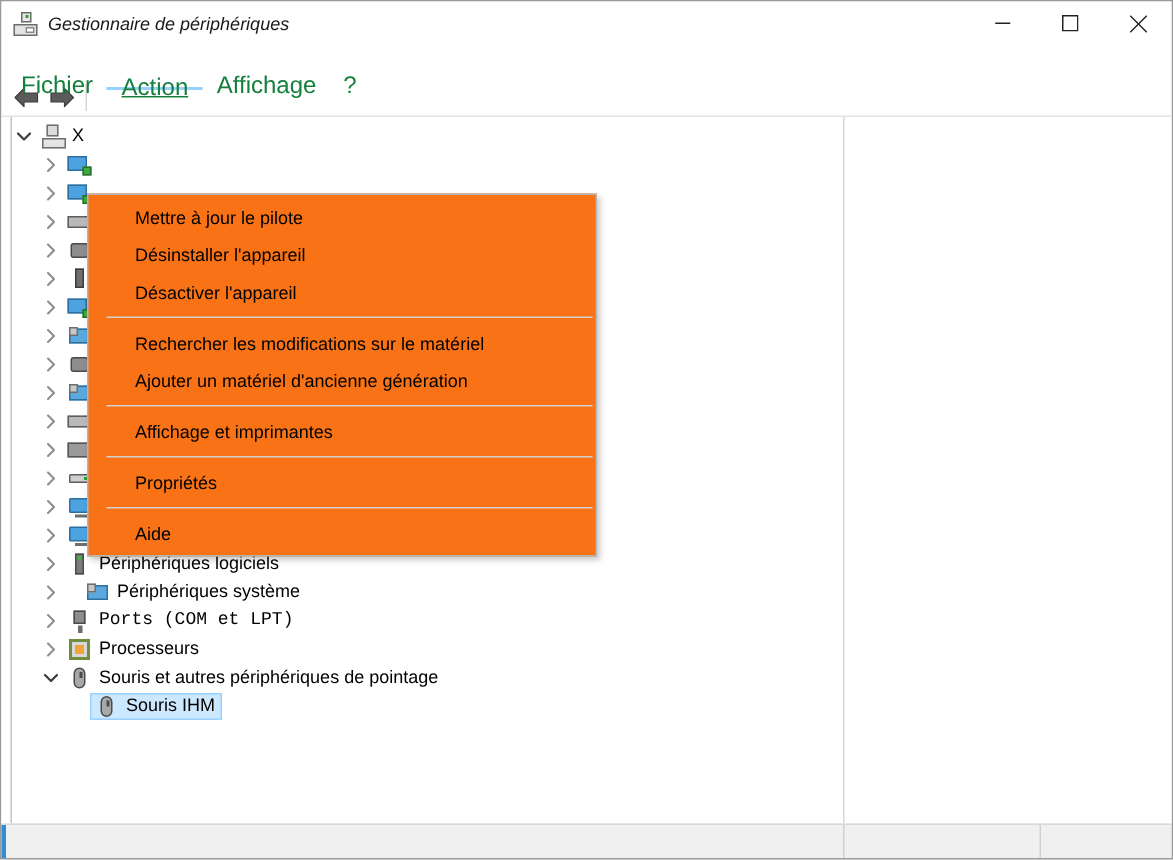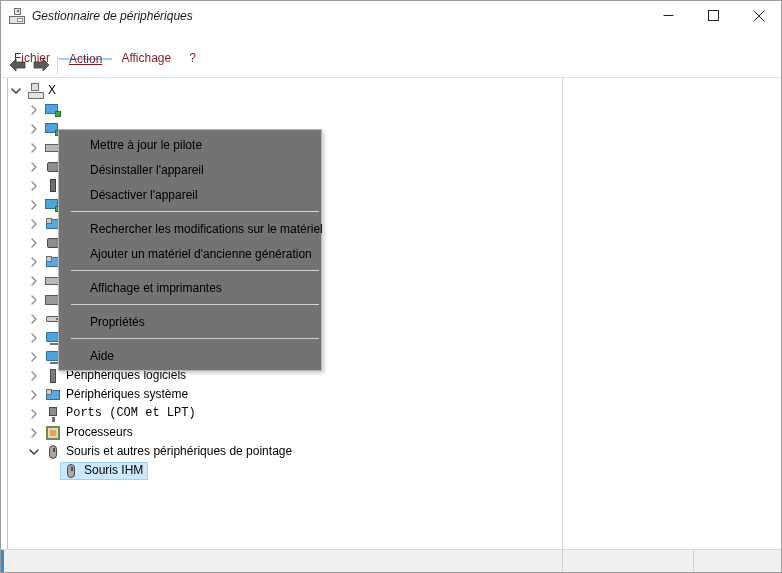--- a/index.html
+++ b/index.html
@@ -97,22 +97,22 @@
     display: flex;
     align-items: stretch;
     padding-left: 4px;
     position: relative;
     z-index: 40;
   }
   .menu-item {
     padding: 0 9px;
     display: flex;
     align-items: center;
-    font-size: 12px;
-    color: #7f1d1d;
+    font-size: 16px;
+    color: #15803d;
     white-space: nowrap;
     box-sizing: border-box;
     margin-top: 28px;
   }
   .menu-item.active {
     background: #cce8ff;
     border: 1px solid #99d1ff;
     box-sizing: border-box;
     text-decoration: underline;
   }
@@ -368,22 +368,22 @@
 
   #detail-pane {
     flex: 1;
     background: #ffffff;
   }
 
   
   #dropdown {
     position: absolute;
     left: 57px; top: 51px;
-    width: 264px;
-    background: #737373;
+    width: 340px;
+    background: #f97316;
     border: 1px solid #b5b5b5;
     box-shadow: 2px 2px 4px rgba(0,0,0,0.22);
     z-index: 100;
     padding: 2px 0 2px 0;
     box-sizing: border-box;
   }
   .dd-item {
     height: 25px;
     display: flex;
     align-items: center;
@@ -687,21 +687,21 @@
                 <path d="M2 1 L6 5 L2 9" fill="none" stroke="#8d8d8d" stroke-width="1.4" stroke-linecap="round" stroke-linejoin="round"></path>
               </svg>
             </div>
             <div class="sel-wrap">
               <div class="node-icon">
                 <div class="ic-soft"></div>
               </div>
               <div class="node-label">Périphériques logiciels</div>
             </div>
           </div>
-          <div class="tree-row" style="padding-left: 18px;">
+          <div class="tree-row" style="padding-left: 18px; gap: 12px;">
             <div class="twisty">
               <svg width="8" height="10" viewBox="0 0 8 10">
                 <path d="M2 1 L6 5 L2 9" fill="none" stroke="#8d8d8d" stroke-width="1.4" stroke-linecap="round" stroke-linejoin="round"></path>
               </svg>
             </div>
             <div class="sel-wrap">
               <div class="node-icon">
                 <div class="ic-sys"></div>
               </div>
               <div class="node-label">Périphériques système</div>

